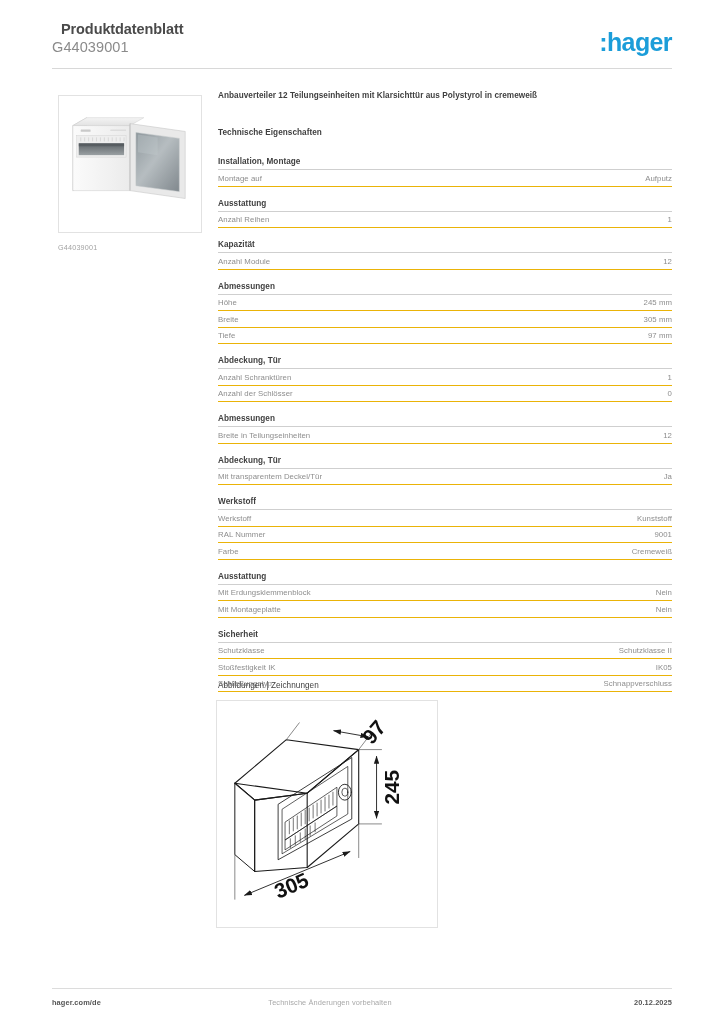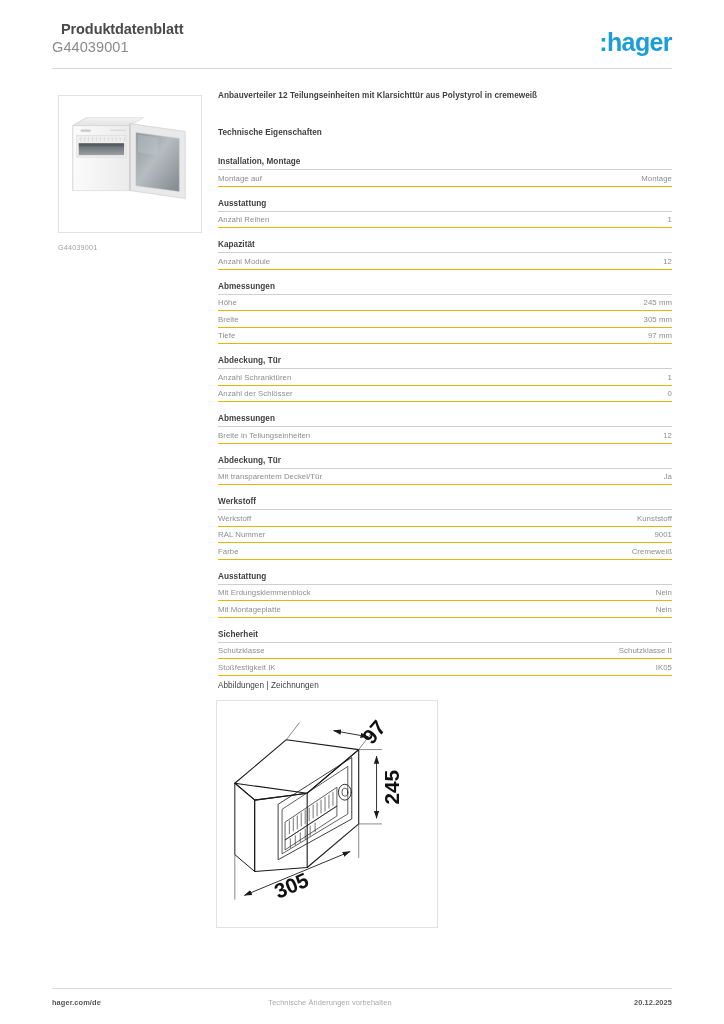--- a/index.html
+++ b/index.html
@@ -268,21 +268,21 @@
   <div class="product-caption">G44039001</div>
 
   <div class="content">
     <div class="product-desc">Anbauverteiler 12 Teilungseinheiten mit Klarsichttür aus Polystyrol in cremeweiß</div>
     <div class="section-title">Technische Eigenschaften</div>
     <div class="spec-groups" id="spec-groups">
         <div class="spec-group">
           <div class="group-head">Installation, Montage</div>
           <div class="spec-row">
             <span class="spec-label">Montage auf</span>
-            <span class="spec-value">Montage</span>
+            <span class="spec-value">Aufputz</span>
           </div>
         </div>
         <div class="spec-group">
           <div class="group-head">Ausstattung</div>
           <div class="spec-row">
             <span class="spec-label">Anzahl Reihen</span>
             <span class="spec-value">1</span>
           </div>
         </div>
         <div class="spec-group">
@@ -360,20 +360,24 @@
         </div>
         <div class="spec-group">
           <div class="group-head">Sicherheit</div>
           <div class="spec-row">
             <span class="spec-label">Schutzklasse</span>
             <span class="spec-value">Schutzklasse II</span>
           </div>
           <div class="spec-row">
             <span class="spec-label">Stoßfestigkeit IK</span>
             <span class="spec-value">IK05</span>
+          </div>
+          <div class="spec-row">
+            <span class="spec-label">Schließungstyp</span>
+            <span class="spec-value">Schnappverschluss</span>
           </div>
         </div>
       </div>
   </div>
 
   <div class="drawings-title">Abbildungen | Zeichnungen</div>
 
   <div class="drawing-frame">
     <svg viewBox="0 0 222 228" xmlns="http://www.w3.org/2000/svg" stroke="#1a1a1a" fill="none" stroke-width="1.1" stroke-linejoin="round" stroke-linecap="round">
       <defs>

